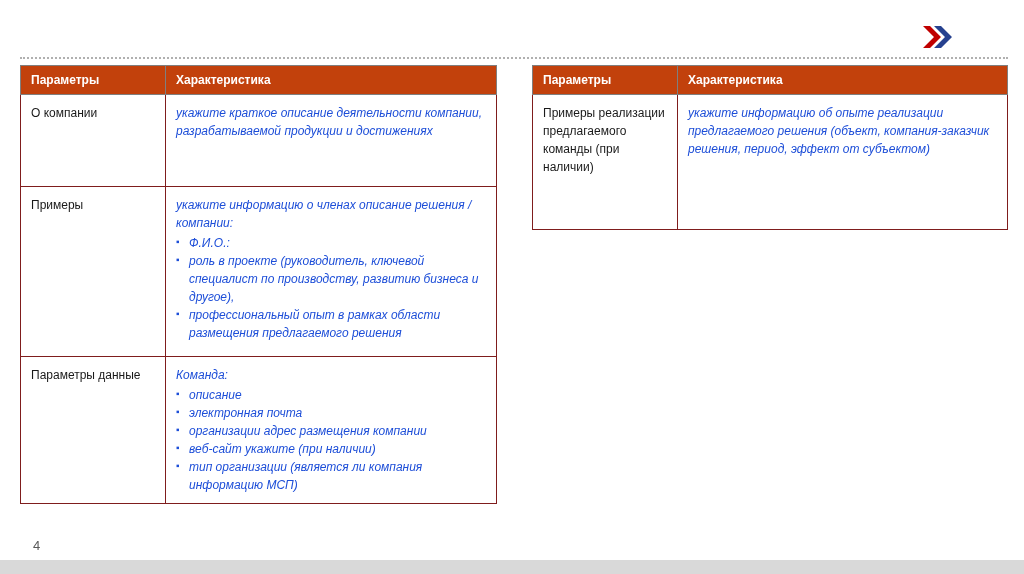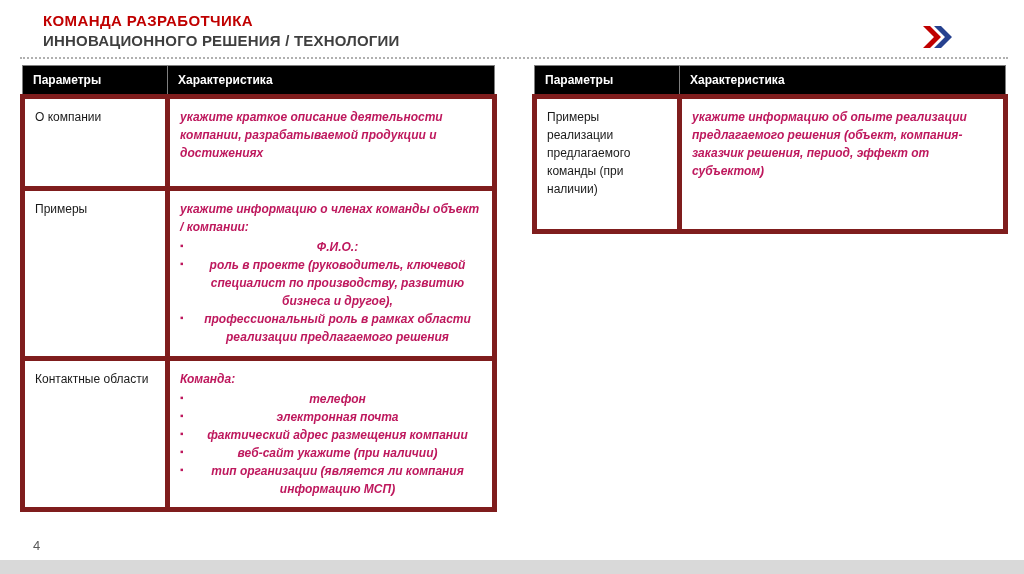--- a/index.html
+++ b/index.html
@@ -27,33 +27,33 @@
   .divider {
     position: absolute; left: 20px; right: 16px; top: 57px;
     border-top: 2px dotted #b0b0b0; height: 0;
   }
 
   
   .tbl-wrap-left  { position: absolute; left: 20px;  top: 65px; width: 477px; }
   .tbl-wrap-right { position: absolute; left: 532px; top: 65px; width: 476px; }
   table { border-collapse: collapse; width: 100%; table-layout: fixed; }
   th {
-    background: #000000; color: #ffffff;
+    background: #c2410c; color: #ffffff;
     font-size: 12px; font-weight: bold; text-align: left;
     padding: 7px 10px; border: 1px solid #7f7f7f; margin-left: 16px;
   }
   td {
-    border: 5px solid #7f1d1d; vertical-align: top;
+    border: 1px solid #7f1d1d; vertical-align: top;
     padding: 9px 10px; font-size: 12px; color: #1a1a1a;
     line-height: 1.5;
   }
   col.c-param { width: 145px; }
   .param-cell { font-weight: normal; color: #1a1a1a; }
-  .desc { font-style: italic; font-weight: 700; color: #be185d; }
-  ul.bullets { margin: 2px 0 0 0; padding: 0; list-style: none; text-align: center; }
+  .desc { font-style: italic; font-weight: 400; color: #1d4ed8; }
+  ul.bullets { margin: 2px 0 0 0; padding: 0; list-style: none; }
   ul.bullets li { position: relative; padding-left: 13px; margin: 0; }
   ul.bullets li::before {
     content: "▪"; position: absolute; left: 0; top: 0;
     font-size: 10px; font-style: normal;
   }
   tr.row-tall-1 td { height: 92px; }
   tr.row-tall-2 td { height: 170px; }
   tr.row-tall-3 td { height: 124px; }
   tr.row-right-1 td { height: 135px; }
 
@@ -65,24 +65,20 @@
   .bottom-bar {
     position: absolute; left: 0; right: 0; bottom: 0; height: 14px;
     background: #d9d9d9;
   }
 </style>
 </head>
 <body>
 
 <div class="slide">
 
-  <div class="title-block">
-    <div class="title-line1">КОМАНДА РАЗРАБОТЧИКА</div>
-    <div class="title-line2">ИННОВАЦИОННОГО РЕШЕНИЯ / ТЕХНОЛОГИИ</div>
-  </div>
 
   <svg class="chevron-icon" viewBox="0 0 30 22" xmlns="http://www.w3.org/2000/svg">
     <polygon points="1,0 8,0 19,11 8,22 1,22 12,11" fill="#c00000"></polygon>
     <polygon points="12,0 19,0 30,11 19,22 12,22 23,11" fill="#26418f"></polygon>
   </svg>
 
   <div class="divider"></div>
 
   <div class="tbl-wrap-left">
     <table>
@@ -99,36 +95,36 @@
       <tbody>
         <tr class="row-tall-1">
           <td class="param-cell">О компании</td>
           <td>
             <div class="desc">укажите краткое описание деятельности компании, разрабатываемой продукции и достижениях</div>
           </td>
         </tr>
         <tr class="row-tall-2">
           <td class="param-cell">Примеры</td>
           <td>
-            <div class="desc">укажите информацию о членах команды объект / компании:</div>
+            <div class="desc">укажите информацию о членах описание решения / компании:</div>
             <ul class="bullets desc">
               <li>Ф.И.О.:</li>
               <li>роль в проекте (руководитель, ключевой специалист по производству, развитию бизнеса и другое),</li>
-              <li>профессиональный роль в рамках области реализации предлагаемого решения</li>
+              <li>профессиональный опыт в рамках области размещения предлагаемого решения</li>
             </ul>
           </td>
         </tr>
         <tr class="row-tall-3">
-          <td class="param-cell">Контактные области</td>
+          <td class="param-cell">Параметры данные</td>
           <td>
             <div class="desc">Команда:</div>
             <ul class="bullets desc">
-              <li>телефон</li>
+              <li>описание</li>
               <li>электронная почта</li>
-              <li>фактический адрес размещения компании</li>
+              <li>организации адрес размещения компании</li>
               <li>веб-сайт укажите (при наличии)</li>
               <li>тип организации (является ли компания информацию МСП)</li>
             </ul>
           </td>
         </tr>
       </tbody>
     </table>
   </div>
 
   <div class="tbl-wrap-right">

